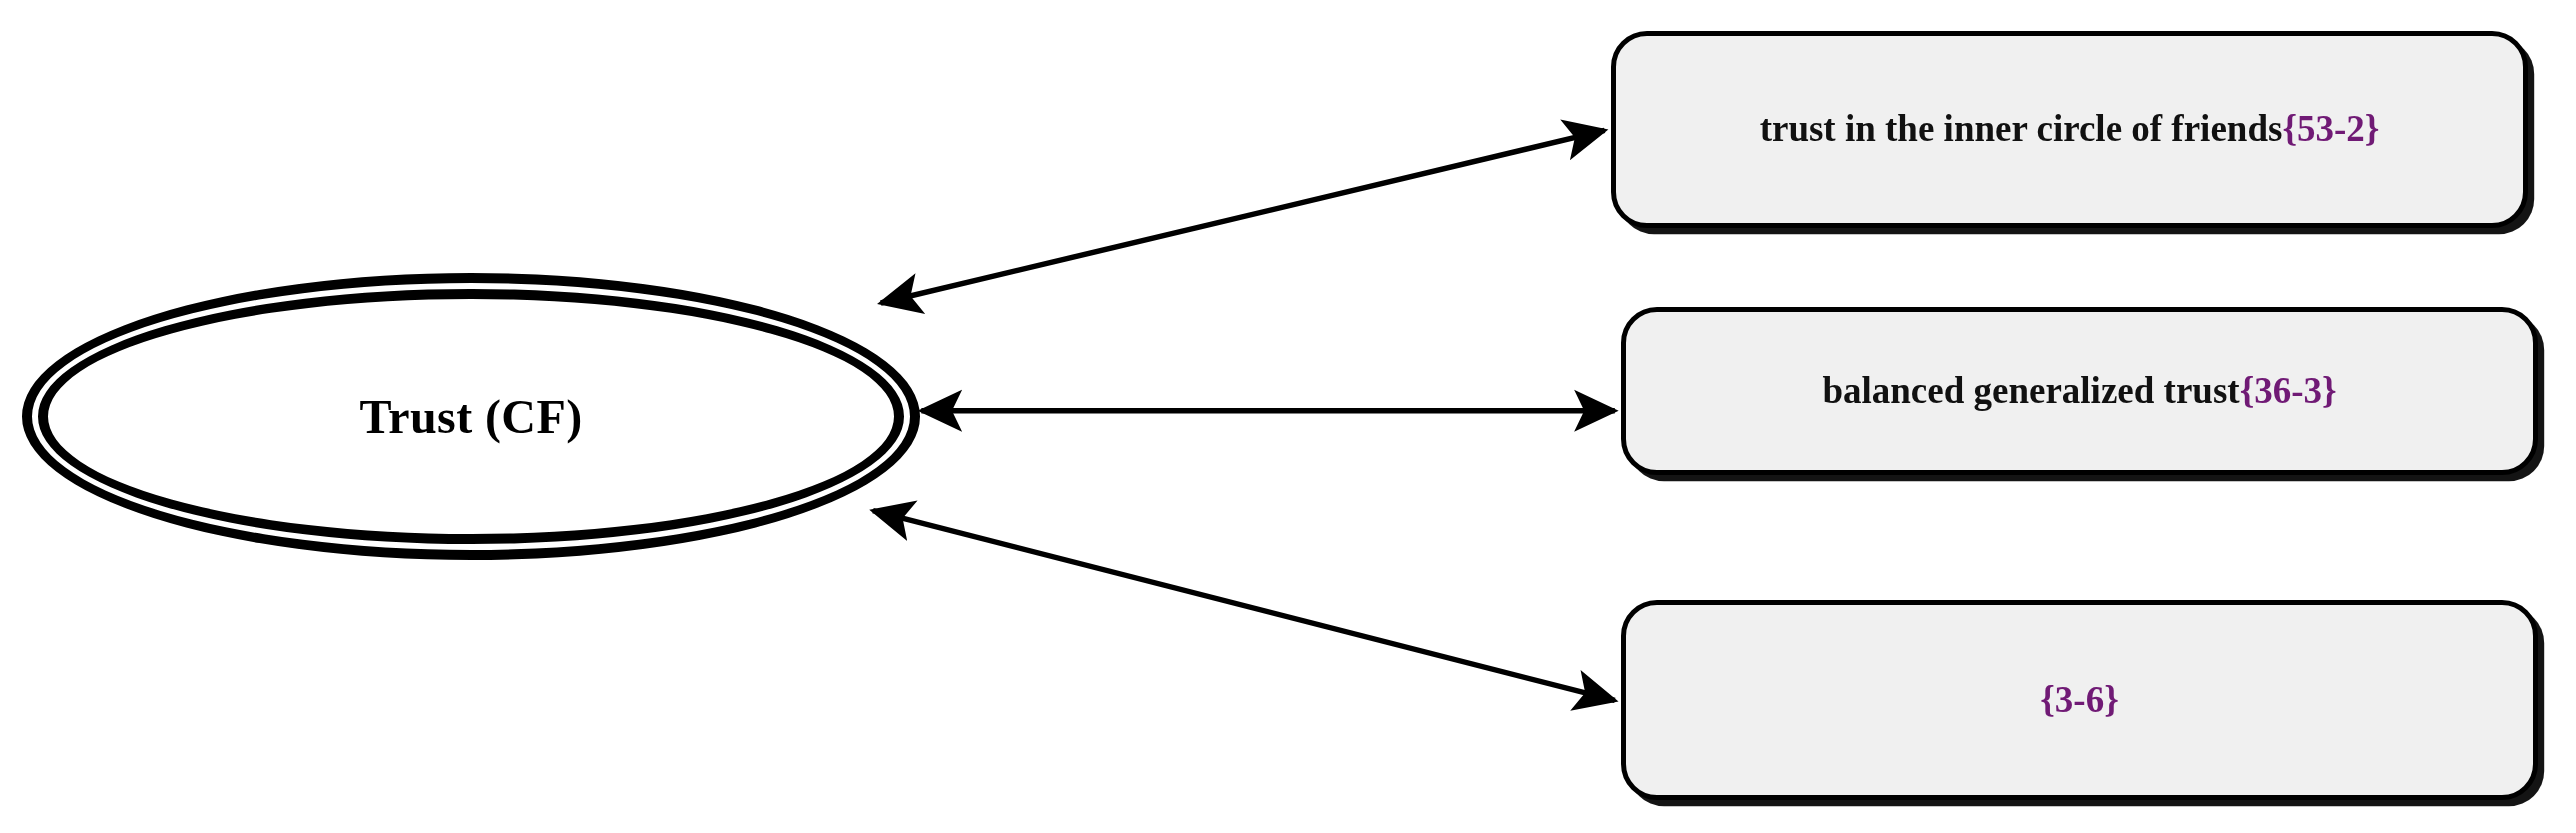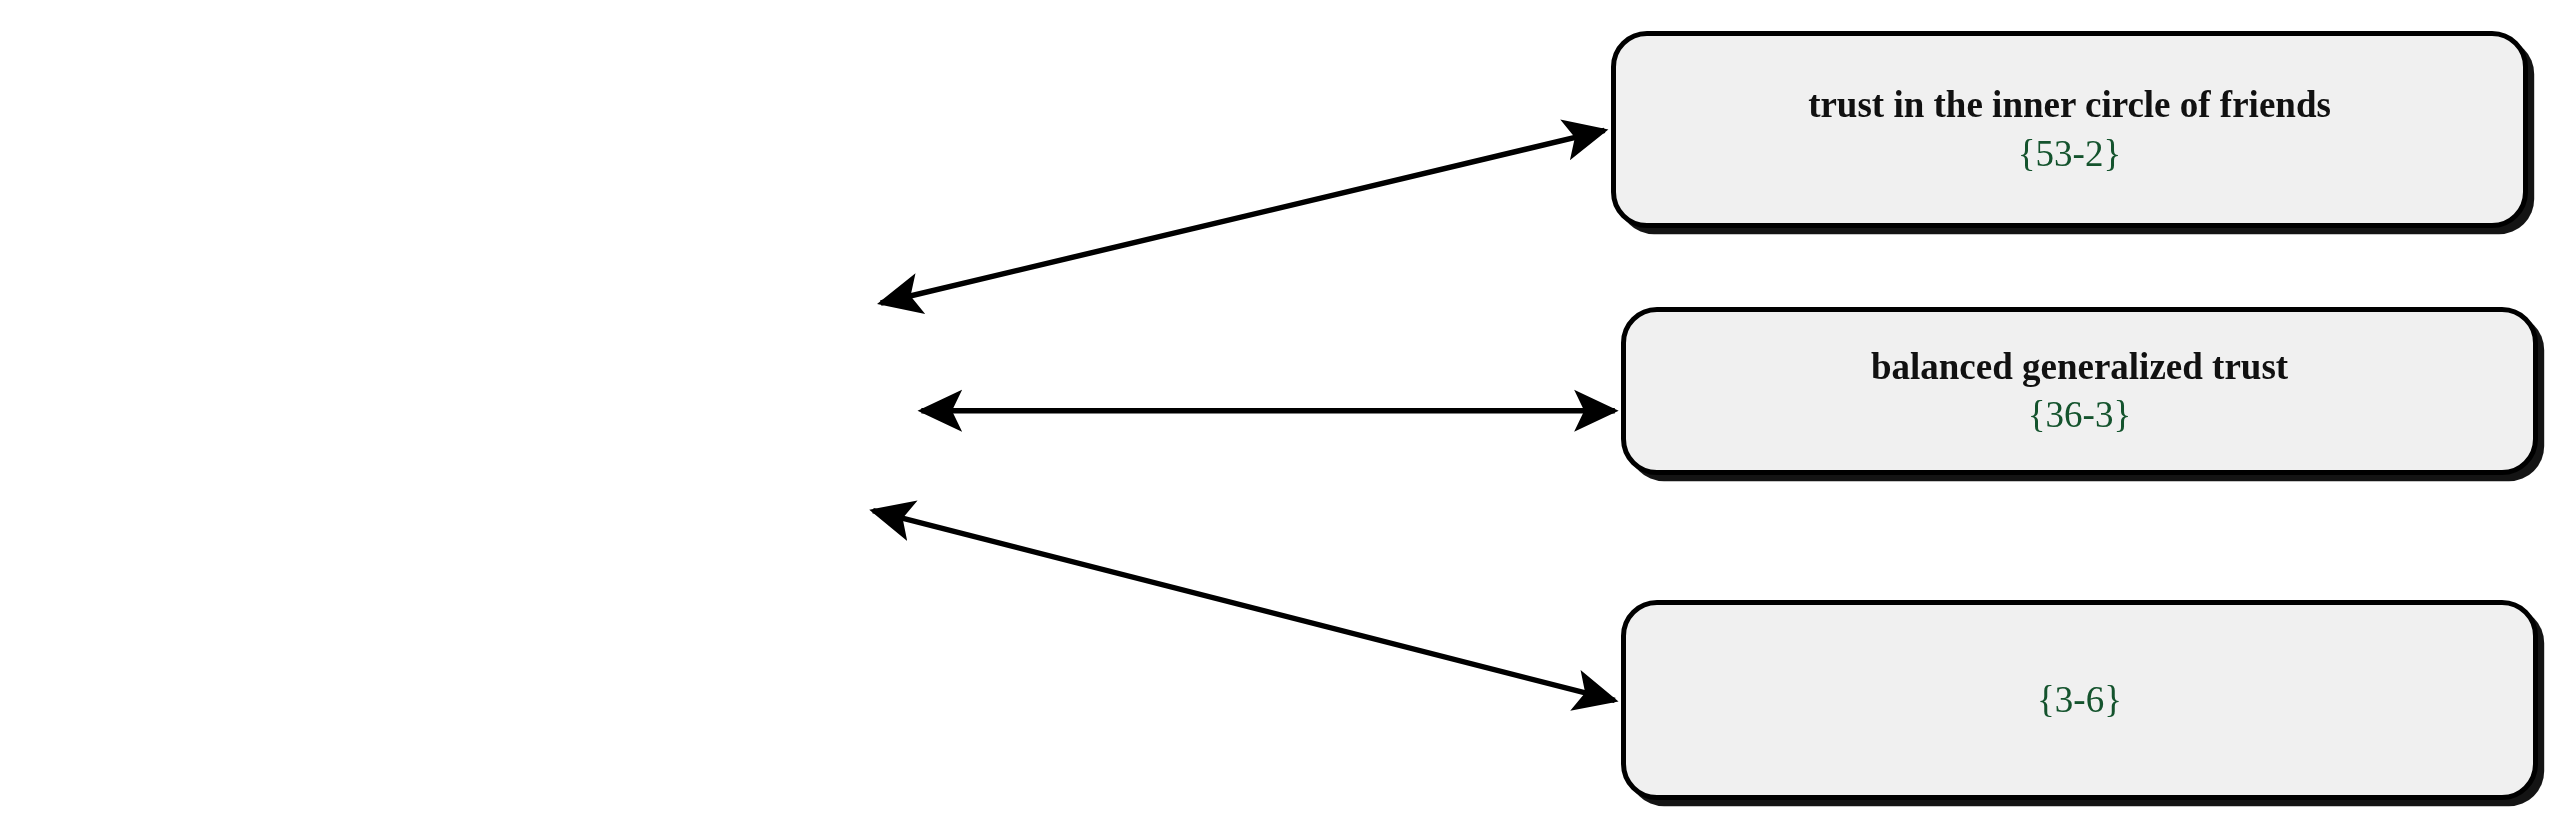--- a/index.html
+++ b/index.html
@@ -74,37 +74,36 @@
   }
   
   .box-node {
     position: absolute;
     box-sizing: border-box;
     background: #f0f0f0;
     border: 5.5px solid #000000;
     border-radius: 36px;
     box-shadow: 7px 7px 0 -0.8px rgba(0,0,0,0.92);
     display: flex;
-    flex-direction: column;
     align-items: center;
     justify-content: center;
     text-align: right;
     padding: 0 29px;
   }
   .box-line {
     font-size: 37px;
     font-weight: bold;
     color: #111111;
     line-height: 1.30;
     white-space: nowrap;
   }
   .box-code {
     font-size: 37px;
-    font-weight: normal;
-    color: #14532d;
+    font-weight: bold;
+    color: #701a75;
     line-height: 1.30;
   }
   #box-1 { left: 1611px; top: 31px;  width: 917px; height: 197px; }
   #box-2 { left: 1621px; top: 307px; width: 917px; height: 168px; }
   #box-3 { left: 1621px; top: 600px; width: 917px; height: 200px; }
 </style>
 </head>
 <body>
 
 <div id="canvas">
@@ -119,20 +118,25 @@
       </marker>
     </defs>
 
     <line x1="1128" y1="388" x2="2055" y2="167" stroke="#000000" stroke-width="7" marker-start="url(#ah-start)" marker-end="url(#ah-end)"></line>
 
     <line x1="1180" y1="526" x2="2068" y2="526" stroke="#000000" stroke-width="7" marker-start="url(#ah-start)" marker-end="url(#ah-end)"></line>
 
     <line x1="1118" y1="654" x2="2068" y2="897" stroke="#000000" stroke-width="7" marker-start="url(#ah-start)" marker-end="url(#ah-end)"></line>
   </svg>
 
+  <div class="ellipse-node">
+    <div class="ellipse-outer"></div>
+    <div class="ellipse-inner"></div>
+    <div class="ellipse-label">Trust (CF)</div>
+  </div>
 
   <div class="box-node" id="box-1">
     <div class="box-line">trust in the inner circle of friends</div>
     <div class="box-code">{53-2}</div>
   </div>
 
   <div class="box-node" id="box-2">
     <div class="box-line">balanced generalized trust</div>
     <div class="box-code">{36-3}</div>
   </div>

